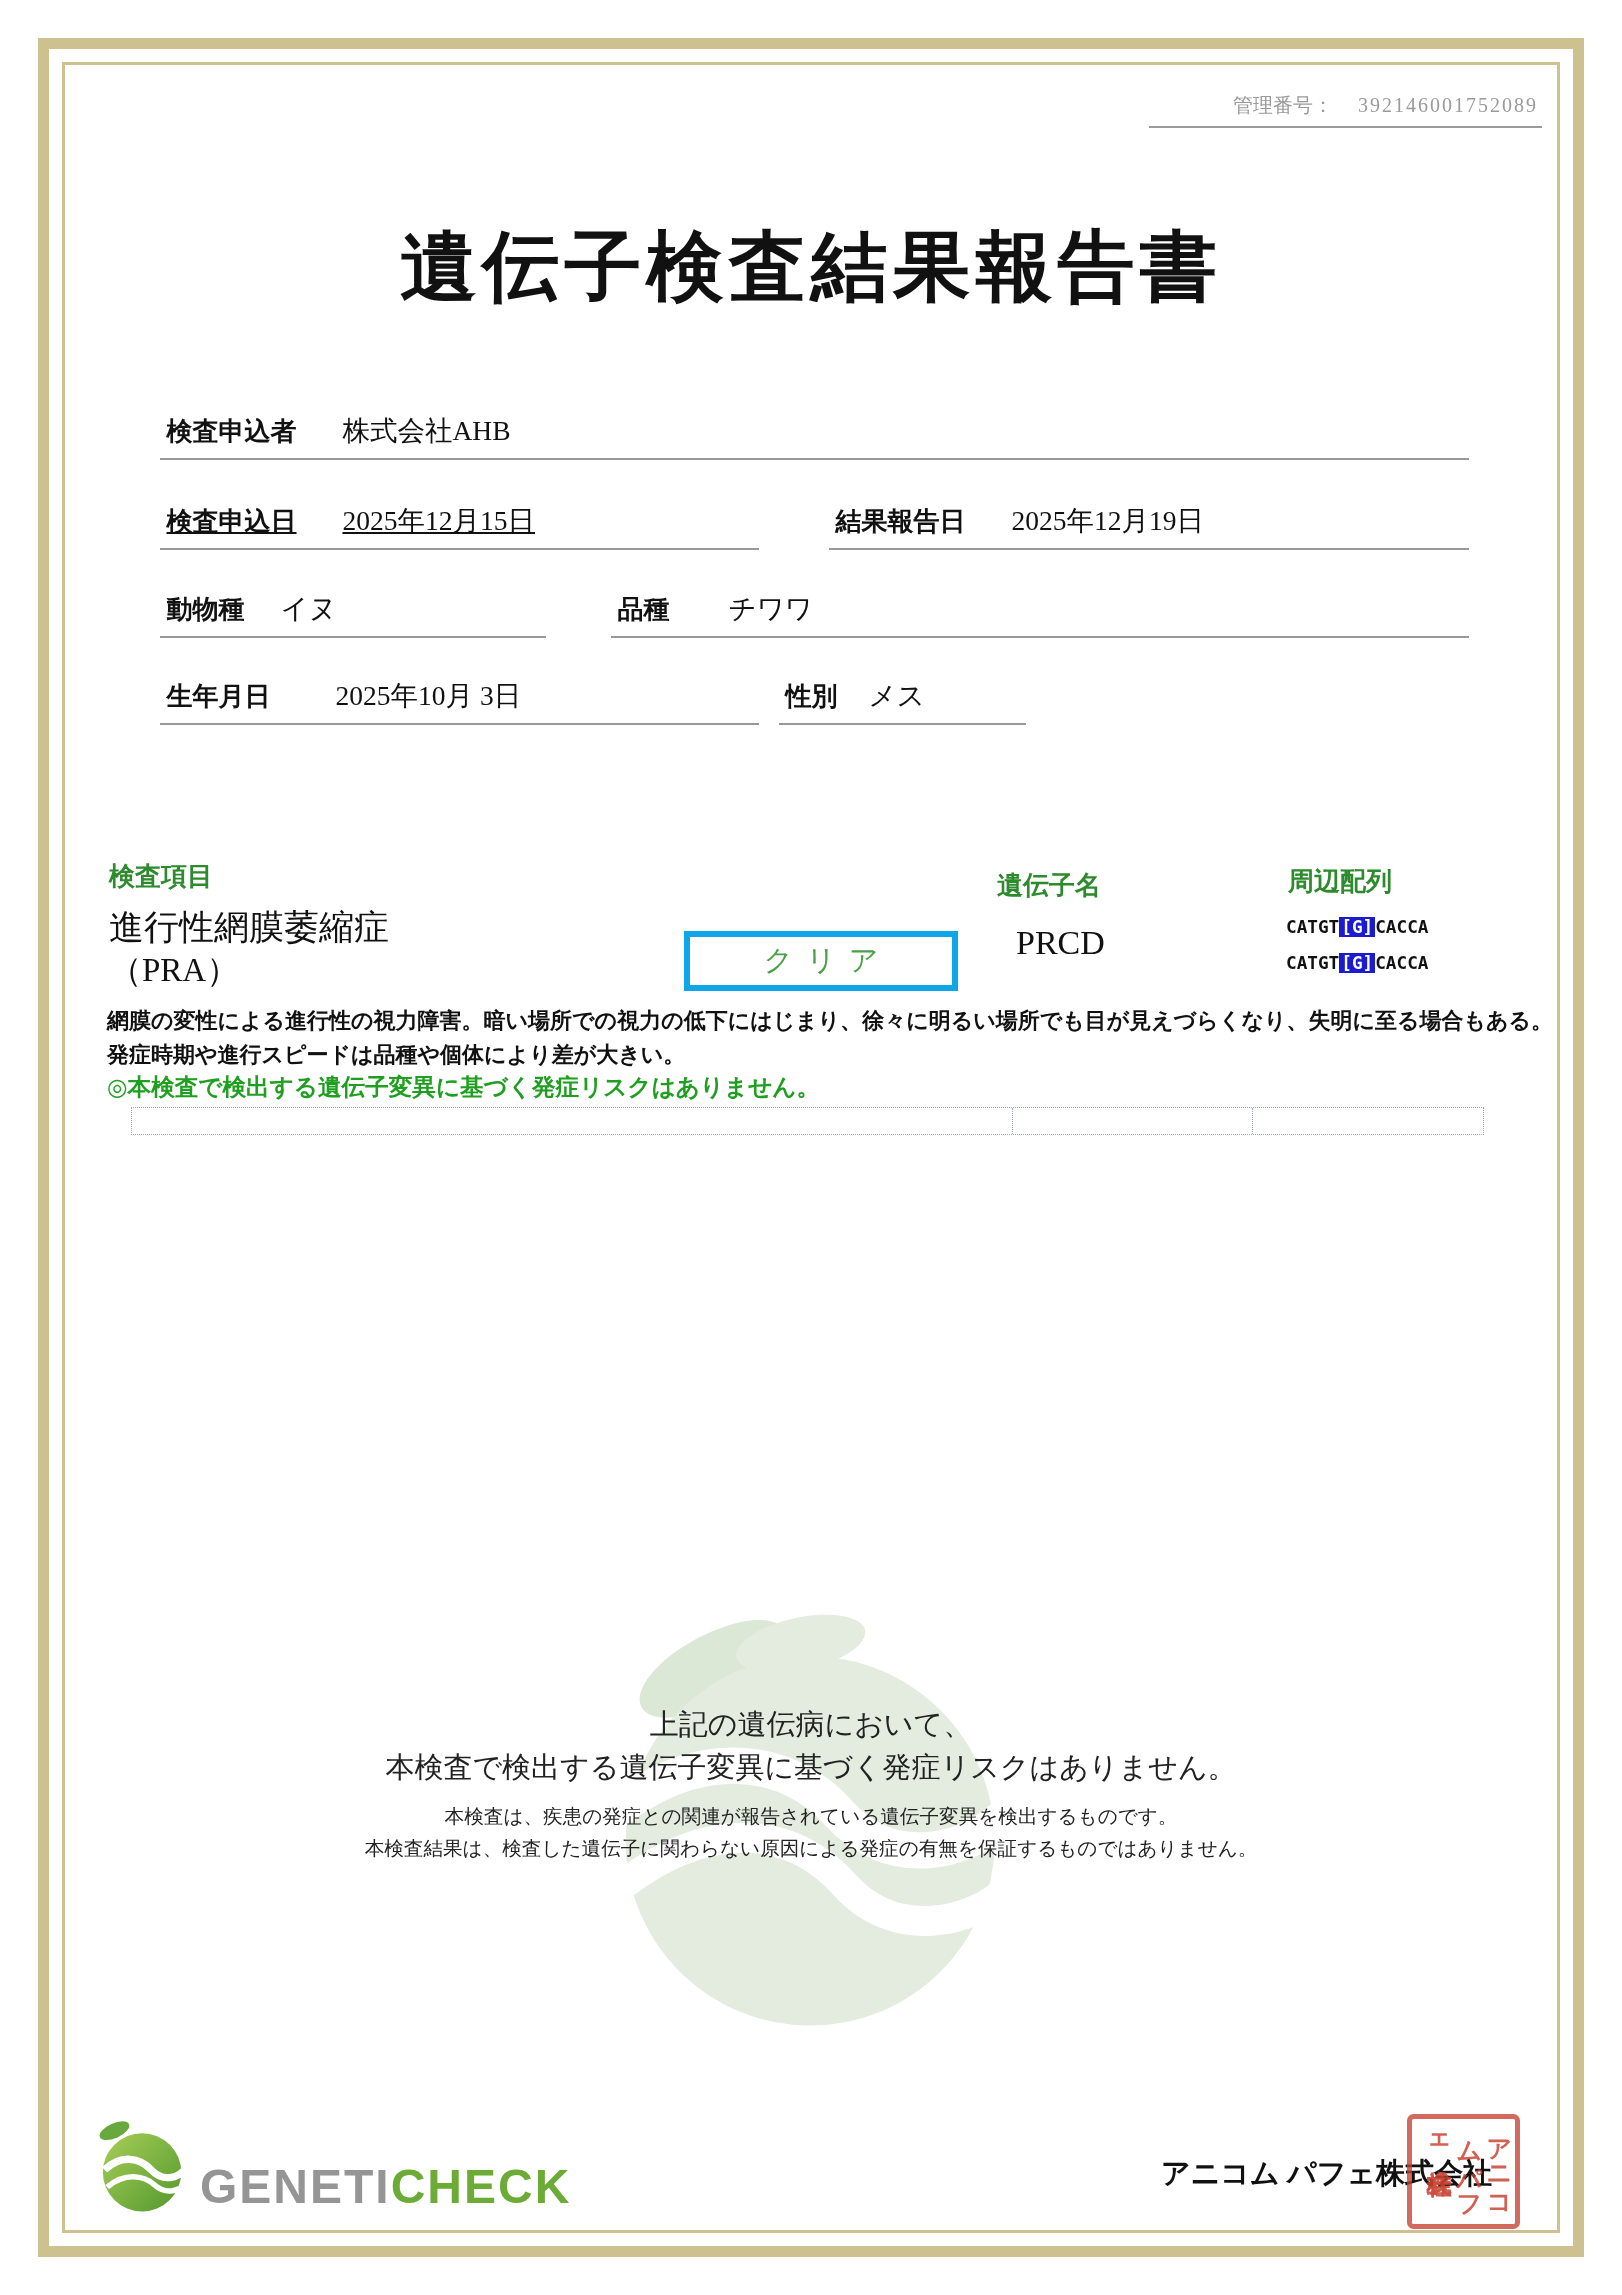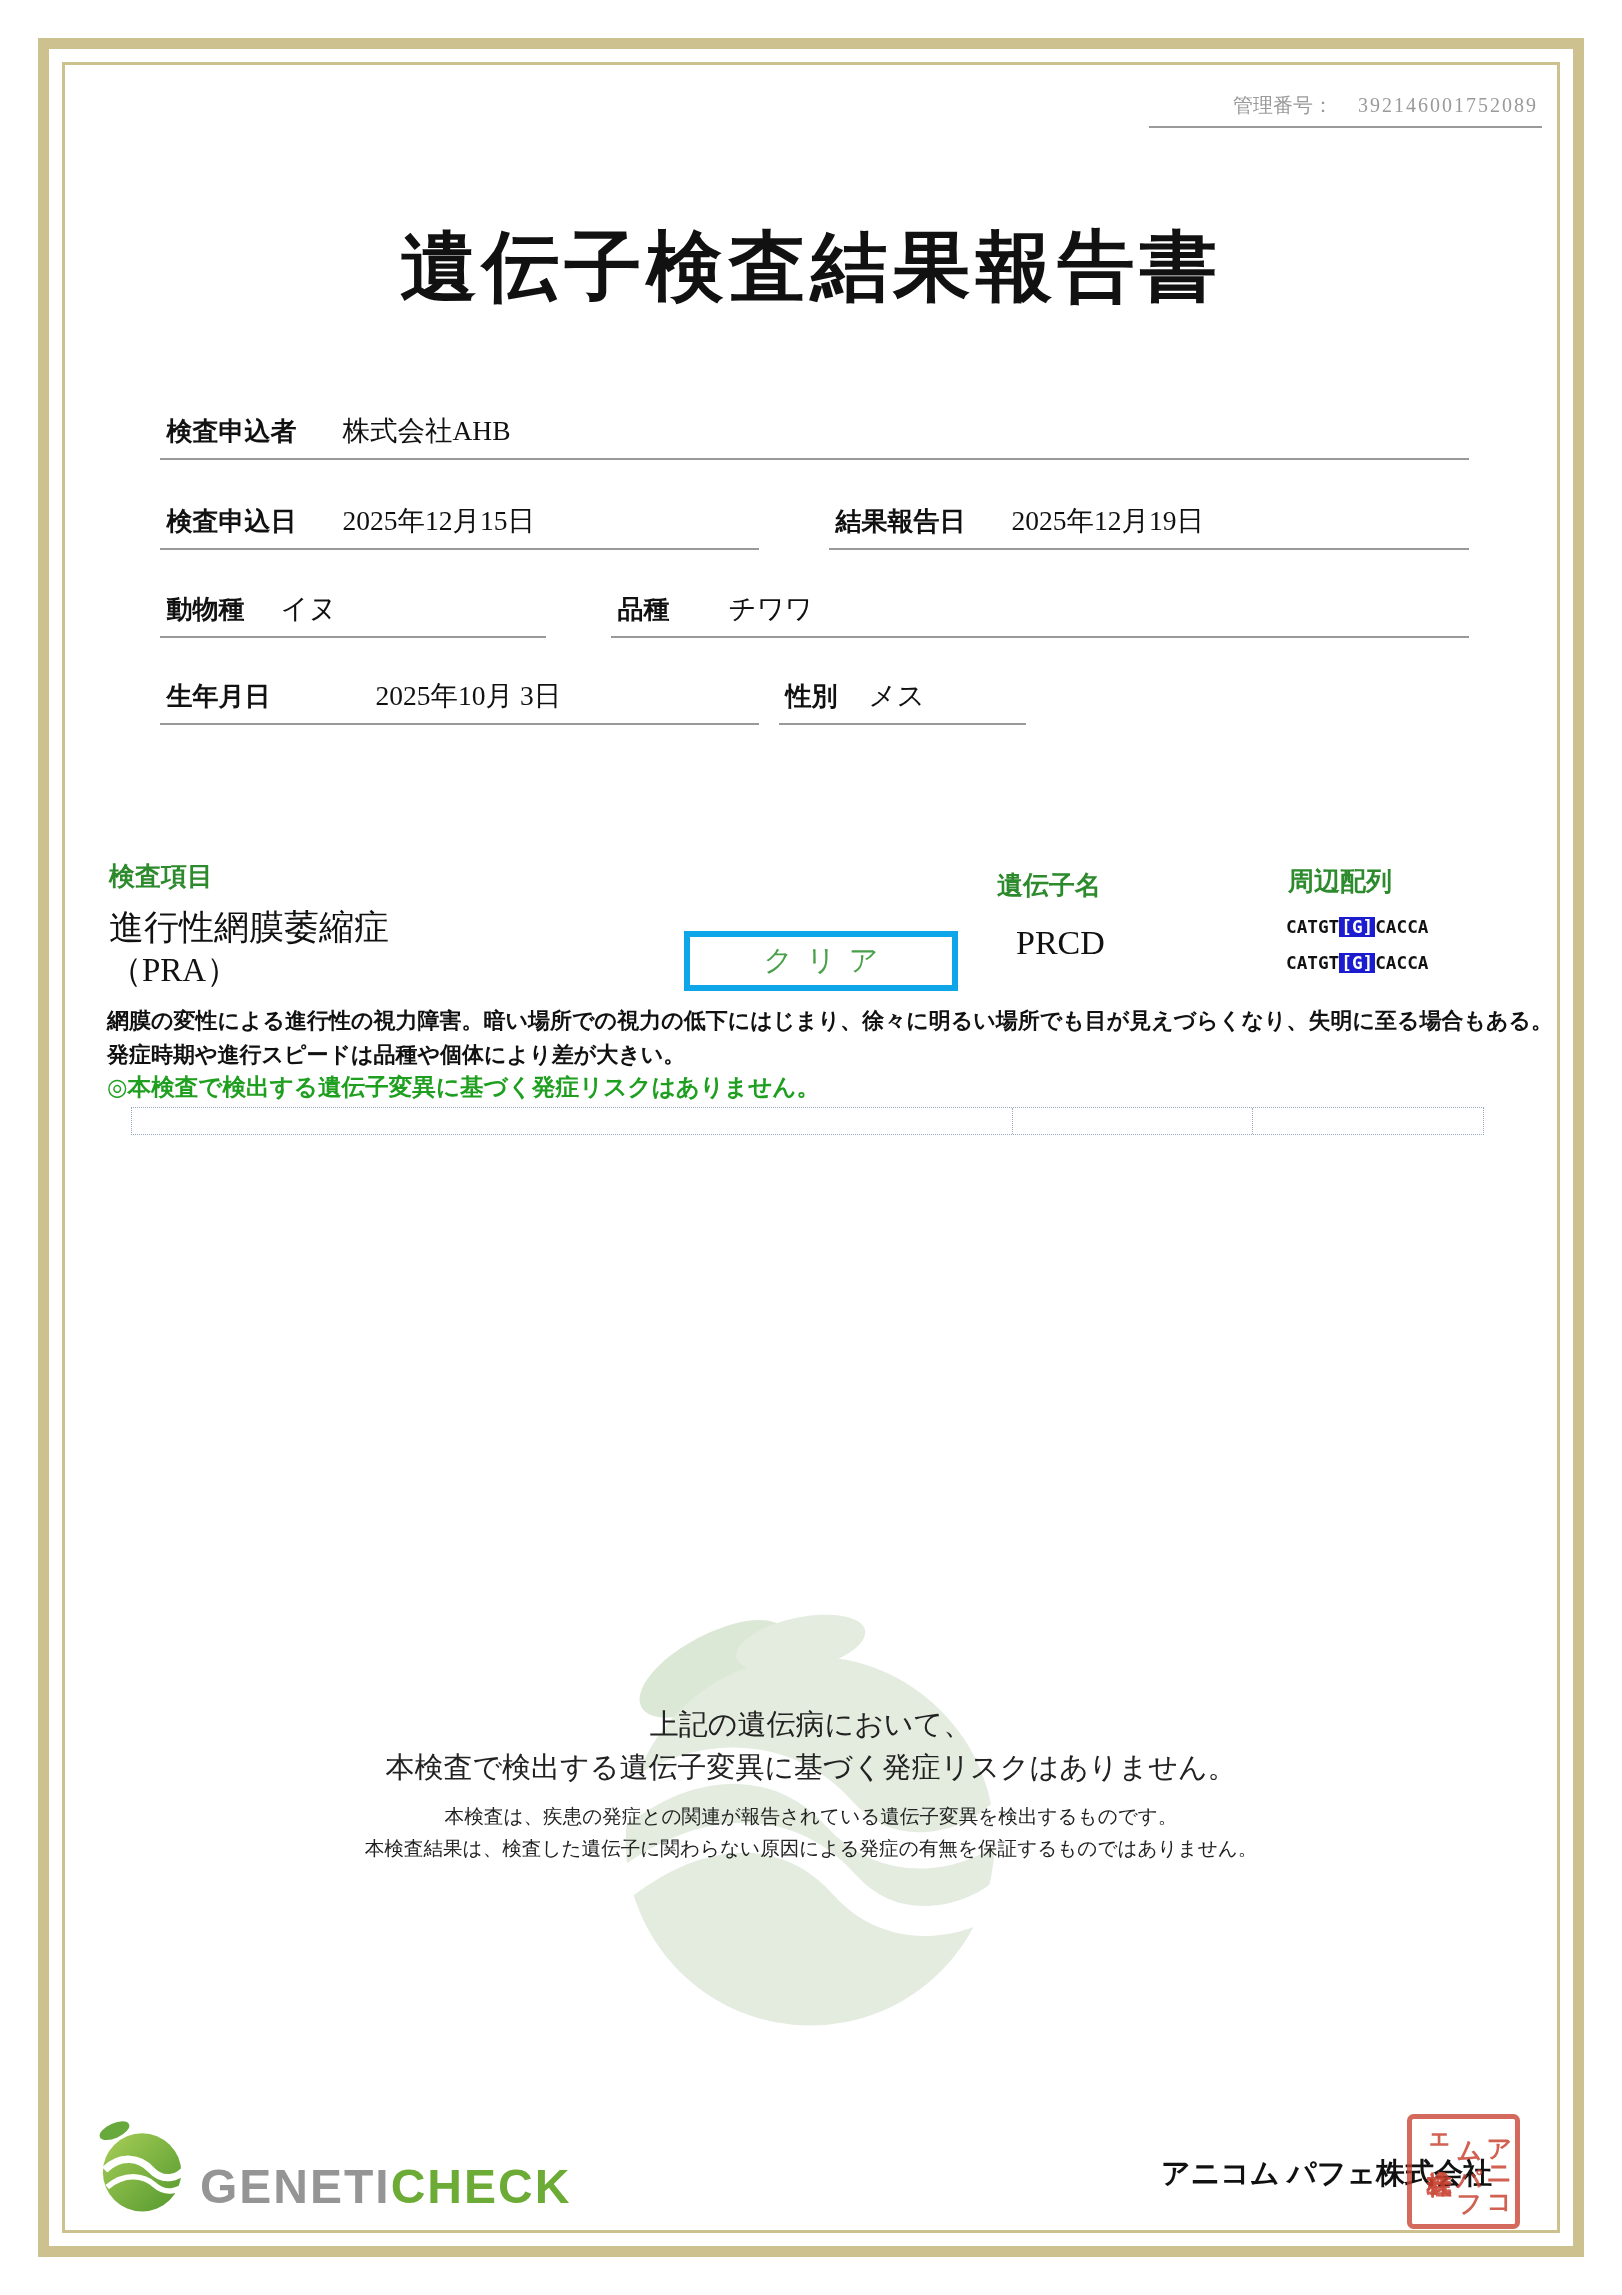--- a/index.html
+++ b/index.html
@@ -96,39 +96,39 @@
   </div>
   <div class="mgmt-line abs"></div>
 
   <div class="title abs serif">遺伝子検査結果報告書</div>
 
   <div class="form-row serif" style="left:160px;top:404px;width:1309px;">
     <span class="form-label">検査申込者</span>
     <span class="form-value">株式会社AHB</span>
   </div>
 
-  <div class="form-row serif" style="left:160px;top:494px;width:599px;">
+  <div class="form-row serif" style="left:160px;top:494px;width:599px;text-decoration:underline;">
     <span class="form-label">検査申込日</span>
     <span class="form-value">2025年12月15日</span>
   </div>
   <div class="form-row serif" style="left:829px;top:494px;width:640px;">
     <span class="form-label">結果報告日</span>
     <span class="form-value">2025年12月19日</span>
   </div>
 
   <div class="form-row serif" style="left:160px;top:582px;width:386px;">
     <span class="form-label">動物種</span>
     <span class="form-value" style="margin-left:36px;">イヌ</span>
   </div>
   <div class="form-row serif" style="left:611px;top:582px;width:858px;">
     <span class="form-label">品種</span>
     <span class="form-value" style="margin-left:59px;">チワワ</span>
   </div>
 
-  <div class="form-row serif" style="left:160px;top:669px;width:599px;gap:40px;">
+  <div class="form-row serif" style="left:160px;top:669px;width:599px;">
     <span class="form-label">生年月日</span>
     <span class="form-value" style="margin-left:65px;">2025年10月 3日</span>
   </div>
   <div class="form-row serif" style="left:779px;top:669px;width:247px;">
     <span class="form-label">性別</span>
     <span class="form-value" style="margin-left:31px;">メス</span>
   </div>
 
   <div class="sec-h serif" style="left:109px;top:859px;">検査項目</div>
   <div class="sec-h serif" style="left:997px;top:868px;">遺伝子名</div>

